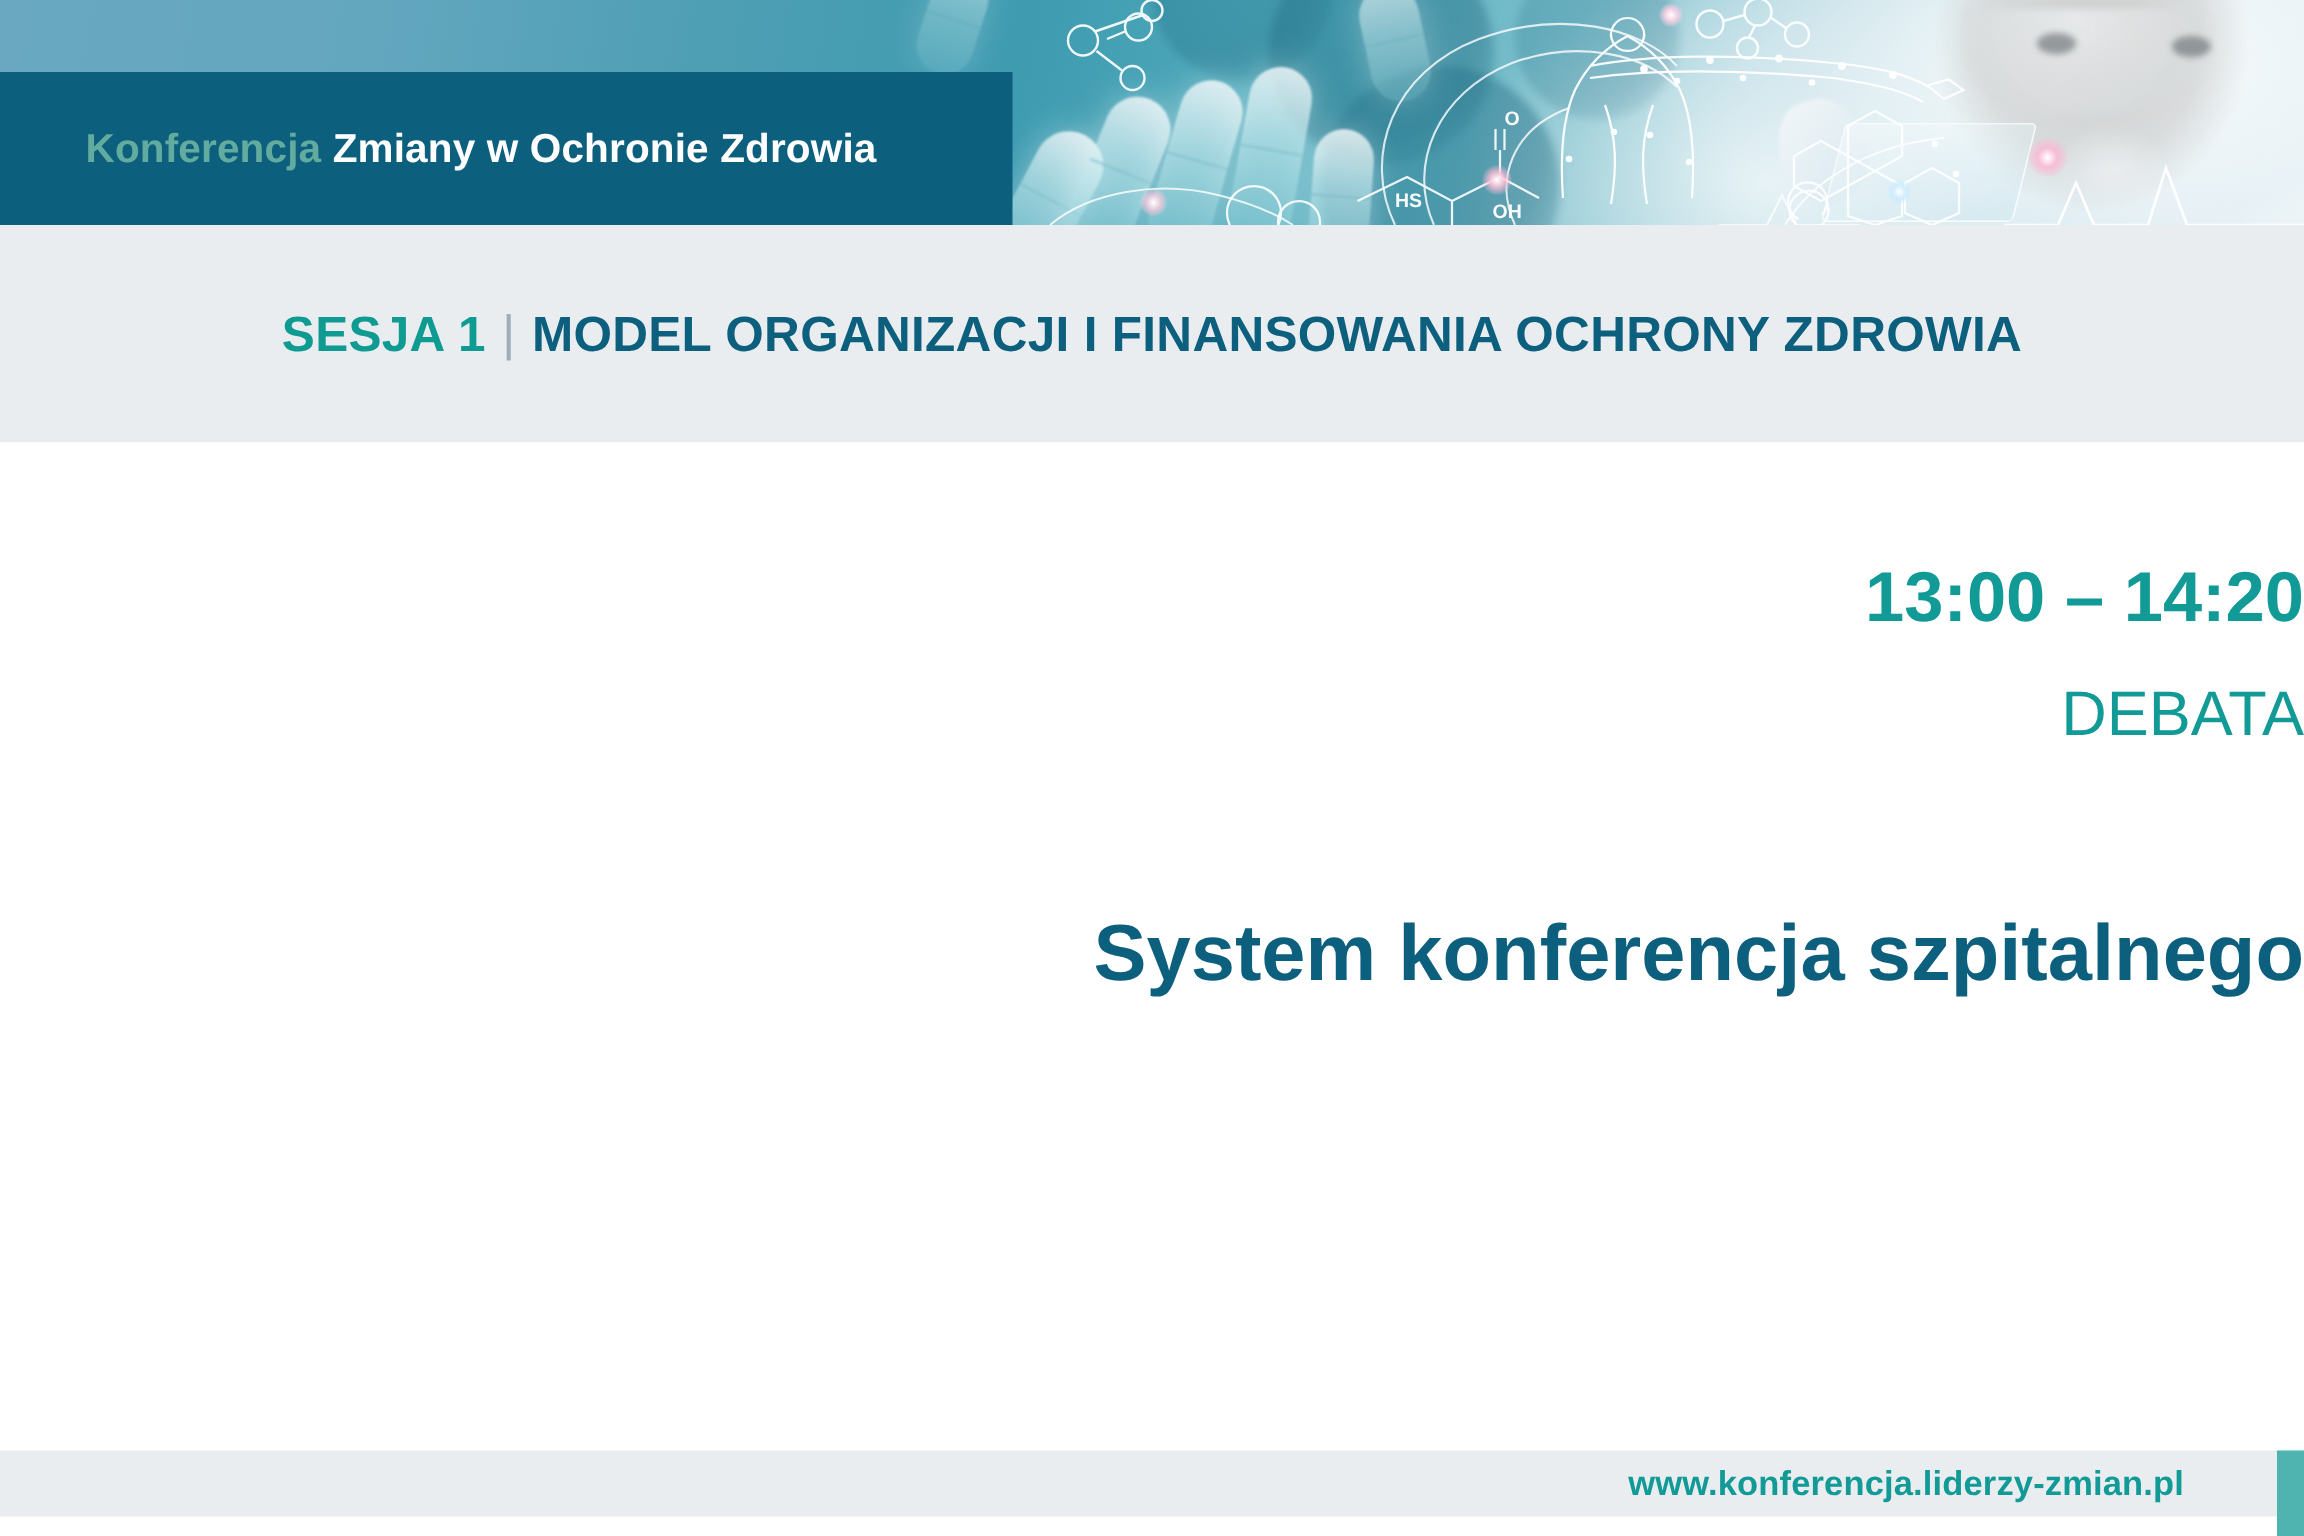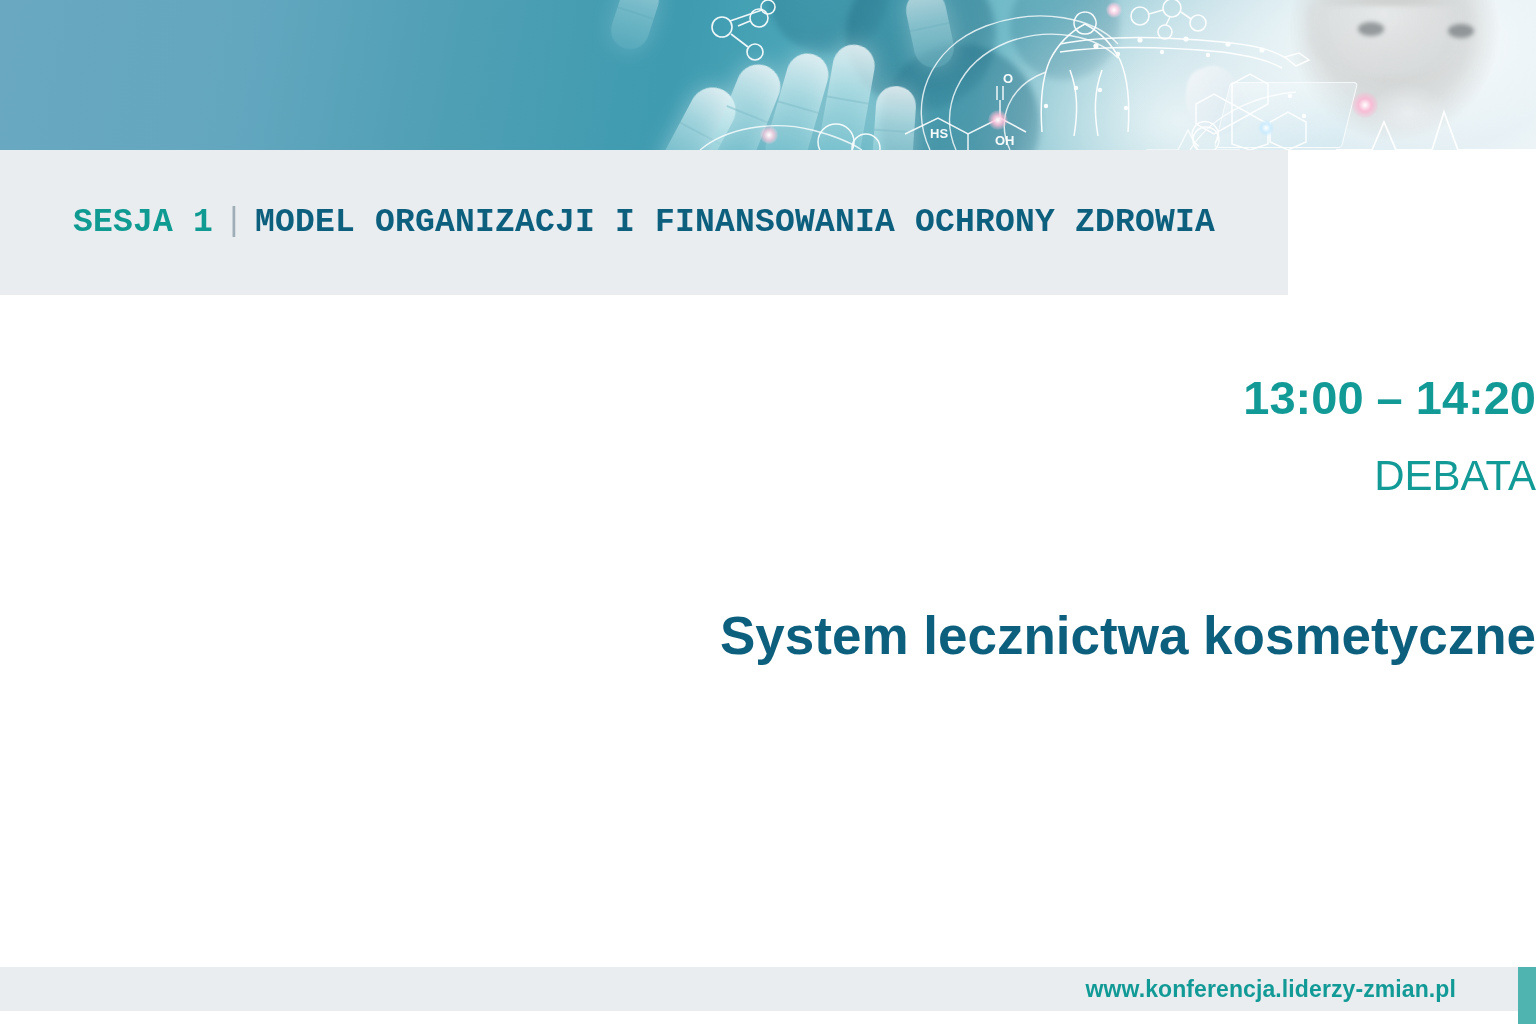--- a/index.html
+++ b/index.html
@@ -137,23 +137,23 @@
     font-size:27px;
     letter-spacing:.1px;
     white-space:nowrap;
   }
   .t-konf { color:#62ab9f; font-weight:bold; }
   .t-rest { color:#ffffff; font-weight:bold; }
 
   
   .session-band {
     position:absolute; left:0; top:150px;
-    width:1288px; height:145px;
+    width:1536px; height:145px;
     background:#e9edf0;
-    display:flex; align-items:center; justify-content:center;font-family:Liberation Mono, monospace;
+    display:flex; align-items:center; justify-content:center;
   }
   .session-line { white-space:nowrap; font-size:33px; font-weight:bold; letter-spacing:.2px; }
   .s-num { color:#0f9b92; }
   .s-sep { color:#9fadb7; font-weight:400; padding:0 11px; position:relative; top:-1px; }
   .s-title { color:#0d5f7e; }
 
   
   .main {
     position:absolute; left:0; top:295px;
     width:1536px; height:672px;
@@ -321,33 +321,39 @@
     </svg>
 
     <div class="banner-layer">
       <div class="glow g1"></div>
       <div class="glow g2"></div>
       <div class="glow g3"></div>
       <div class="glow g4"></div>
       <div class="glow g5"></div>
     </div>
 
+    <div class="title-plate">
+      <div class="title-plate-text">
+        <span class="t-konf">Konferencja</span>
+        <span class="t-rest">Zmiany w Ochronie Zdrowia</span>
+      </div>
+    </div>
   </div>
 
   <div class="session-band">
     <div class="session-line">
       <span class="s-num">SESJA 1</span><span class="s-sep">|</span><span class="s-title">MODEL ORGANIZACJI I FINANSOWANIA OCHRONY ZDROWIA</span>
     </div>
   </div>
 
   <div class="main">
     <div class="time">13:00 – 14:20</div>
     <div class="debata">DEBATA</div>
     <div class="topic">
-      <span class="topic-line">System lecznictwa kosmetyczne</span>
+      <span class="topic-line">System konferencja szpitalnego</span>
     </div>
   </div>
 
   <div class="footer">
     <div class="footer-url">www.konferencja.liderzy-zmian.pl</div>
     <div class="footer-accent"></div>
   </div>
 
 </div>
 

